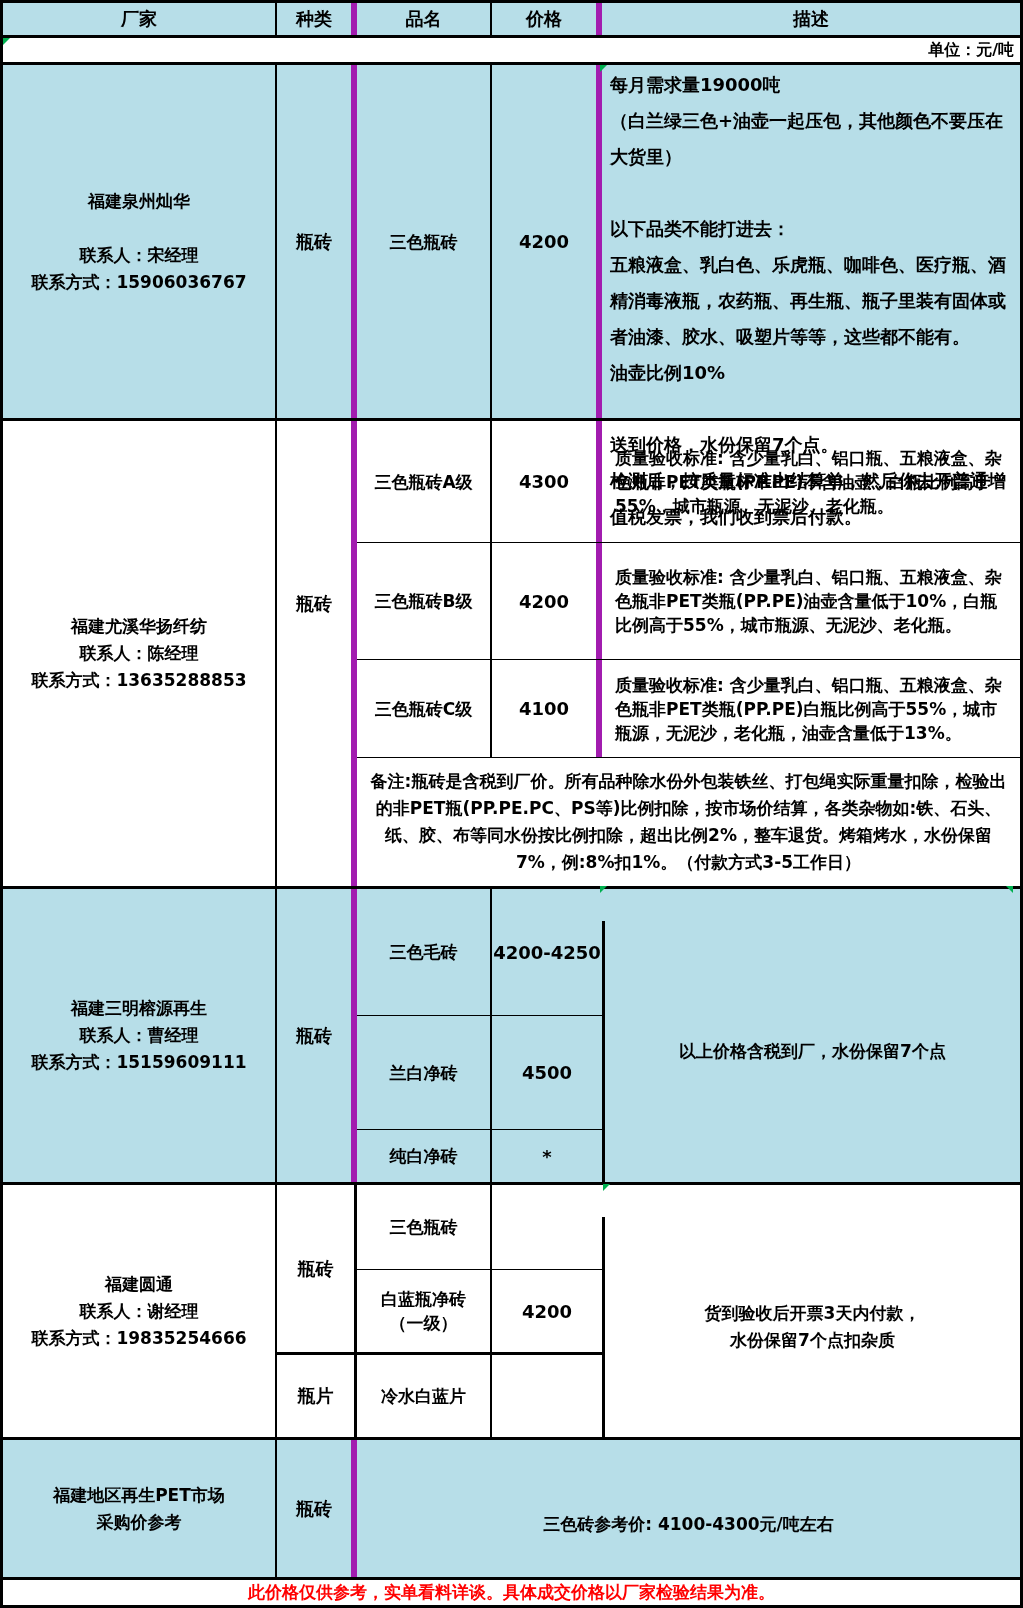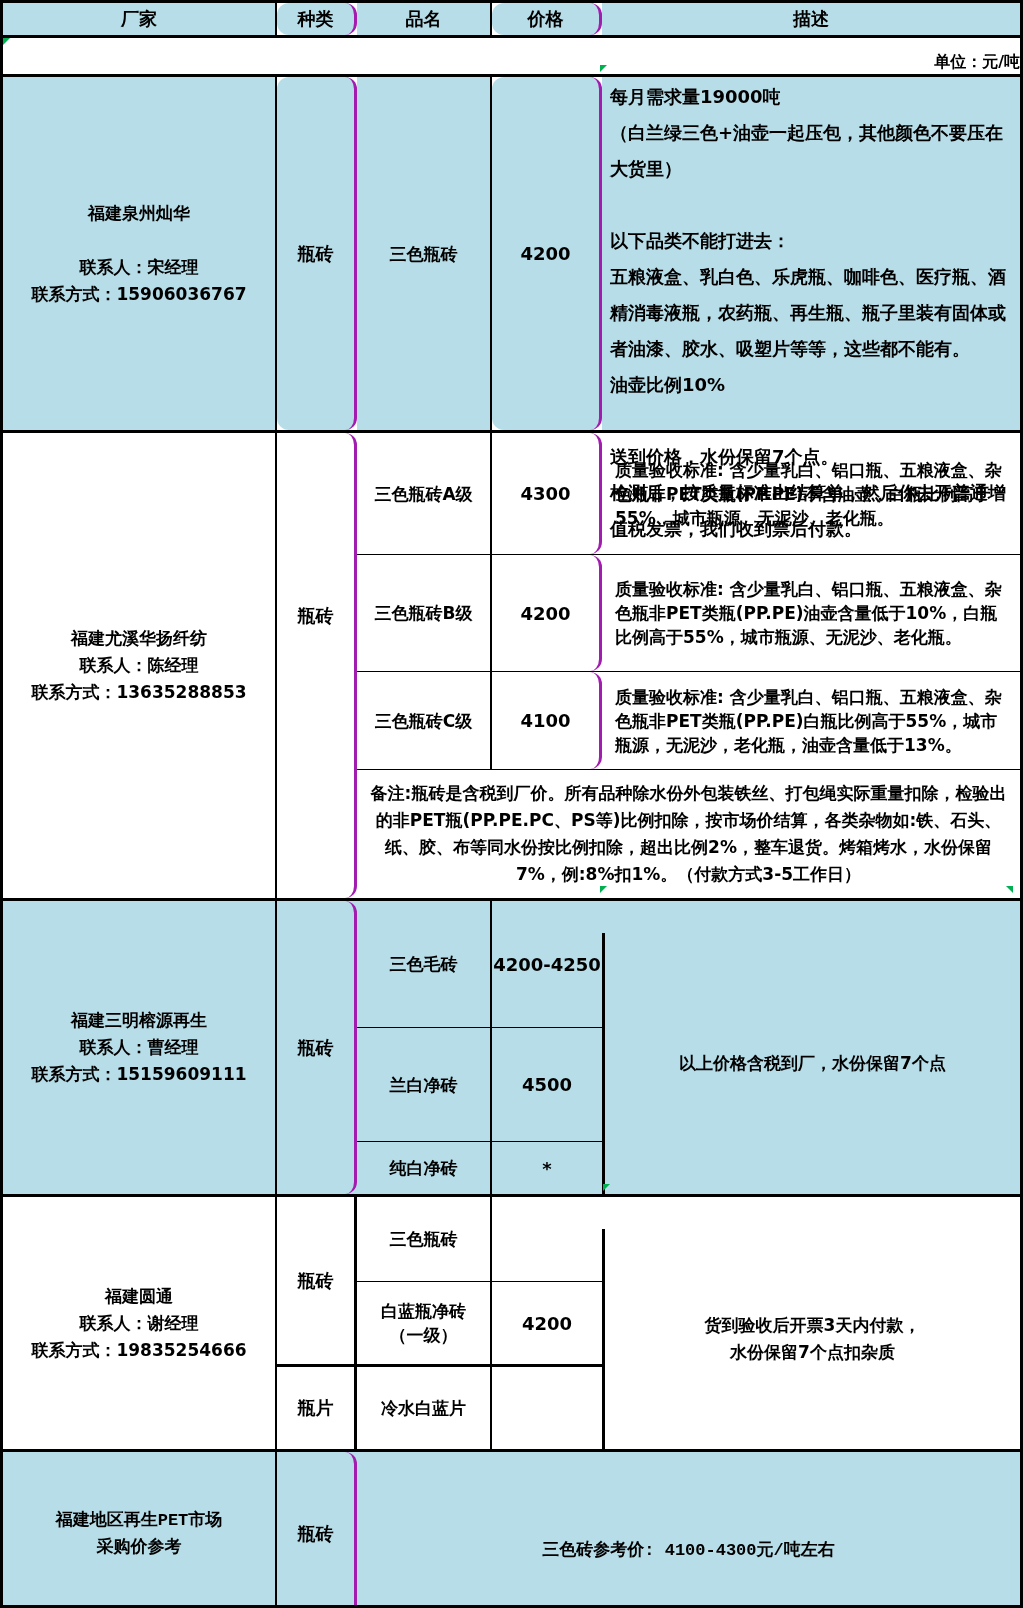--- a/index.html
+++ b/index.html
@@ -14,34 +14,34 @@
     color:#000;
     display:flex;flex-direction:column;
     overflow:hidden;
   }
   .sheet *{box-sizing:border-box;}
   .row{display:flex;flex-shrink:0;}
   .cell{display:flex;align-items:center;justify-content:center;text-align:center;}
   .prewrap{white-space:pre-wrap;}
   .blue{background:#B7DEE8;}
   .br2{border-right:2px solid #000;}
-  .br3{border-right:3px solid #a21caf;border-radius:12px;}
+  .br3{border-right:6px solid #a21caf;}
   .bb1{border-bottom:1px solid #000;}
   .bb3{border-bottom:3px solid #000;}
   
   .c-factory{width:274px;}
   .c-type{width:80px;}
   .c-product{width:135px;}
   .c-price{width:110px;}
   .c-desc{flex:1;min-width:0;}
   
   .hrow{height:35px;}
   .hrow .cell{font-size:18px;}
   
-  .unit-row{height:27px;align-items:center;justify-content:flex-end;font-size:16px;display:flex;position:relative;flex-shrink:0;margin-top:12px;}
+  .unit-row{height:27px;align-items:center;justify-content:flex-end;padding-right:6px;font-size:16px;display:flex;position:relative;flex-shrink:0;}
   
   .factory-cell{font-size:17px;line-height:27px;}
   .type-cell{font-size:18px;}
   .product-cell{font-size:17px;line-height:24px;}
   .price-cell{font-size:18px;}
   .desc-left{justify-content:flex-start;text-align:left;padding:4px 13px;font-size:17px;line-height:24px;}
   .desc-top{align-items:flex-start;padding:2px 8px;font-size:18px;line-height:36px;text-align:left;justify-content:flex-start;}
   .desc-center{font-size:17px;line-height:27px;margin-top:32px;}
   .note-cell{font-size:17px;line-height:27px;padding:4px 10px;}
   .stack{display:flex;flex-direction:column;flex:1;min-width:0;}
@@ -156,21 +156,21 @@
         <div class="cell c-price price-cell" style="flex:1;">4200</div>
       </div>
       <div class="midrow" style="flex:1;gap:32px;">
         <div class="cell c-product br2 product-cell">冷水白蓝片</div>
       </div>
     </div>
     <div class="cell c-desc desc-center prewrap" style="border-left:3px solid #000;">货到验收后开票3天内付款，
 水份保留7个点扣杂质</div>
   </div>
 
-  <div class="row bb3 blue" style="height:167px;font-family:Liberation Mono, monospace;">
+  <div class="row bb3 blue" style="height:140px;">
     <div class="cell blue c-factory br2 factory-cell prewrap">福建地区再生PET市场
 采购价参考</div>
     <div class="cell blue c-type br3 type-cell">瓶砖</div>
     <div class="cell blue desc-center" style="flex:1;">三色砖参考价: 4100-4300元/吨左右</div>
   </div>
 
   <div class="footer-row">
     <span>此价格仅供参考，实单看料详谈。具体成交价格以厂家检验结果为准。</span>
   </div>
 

